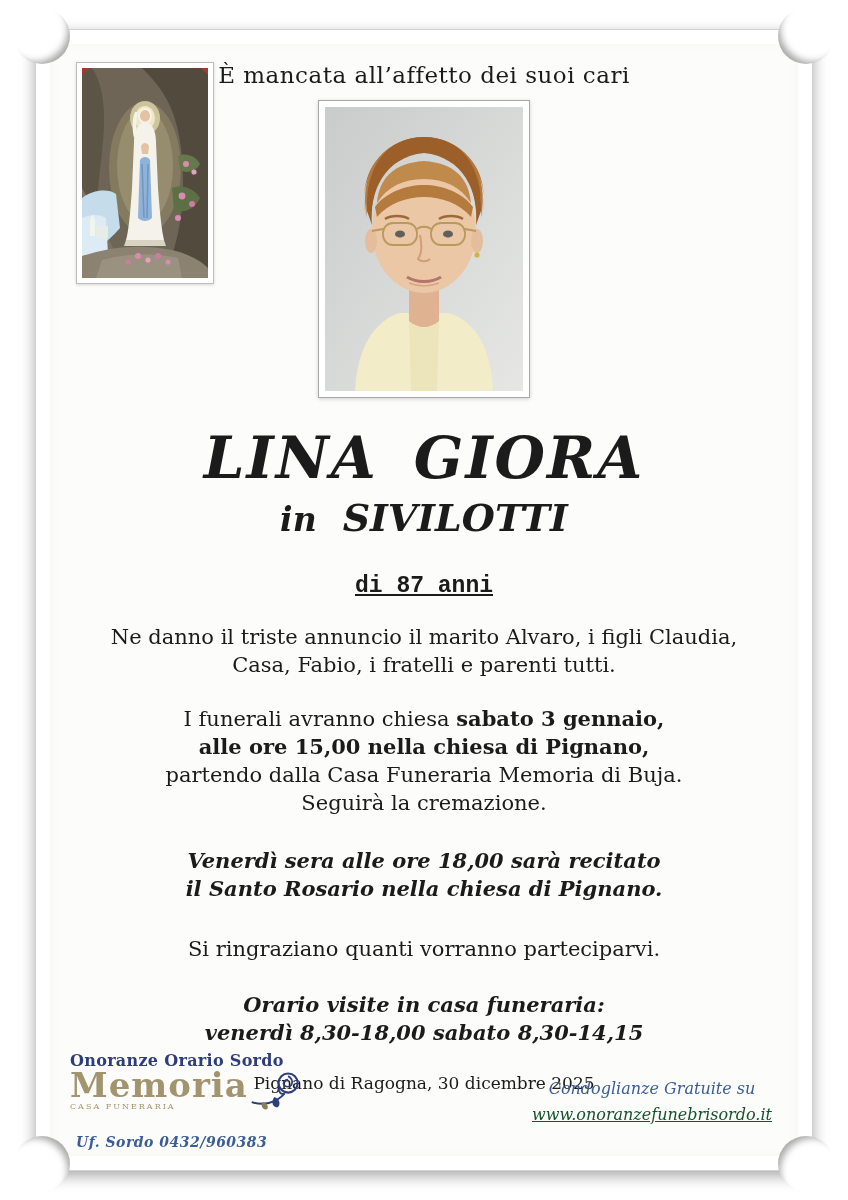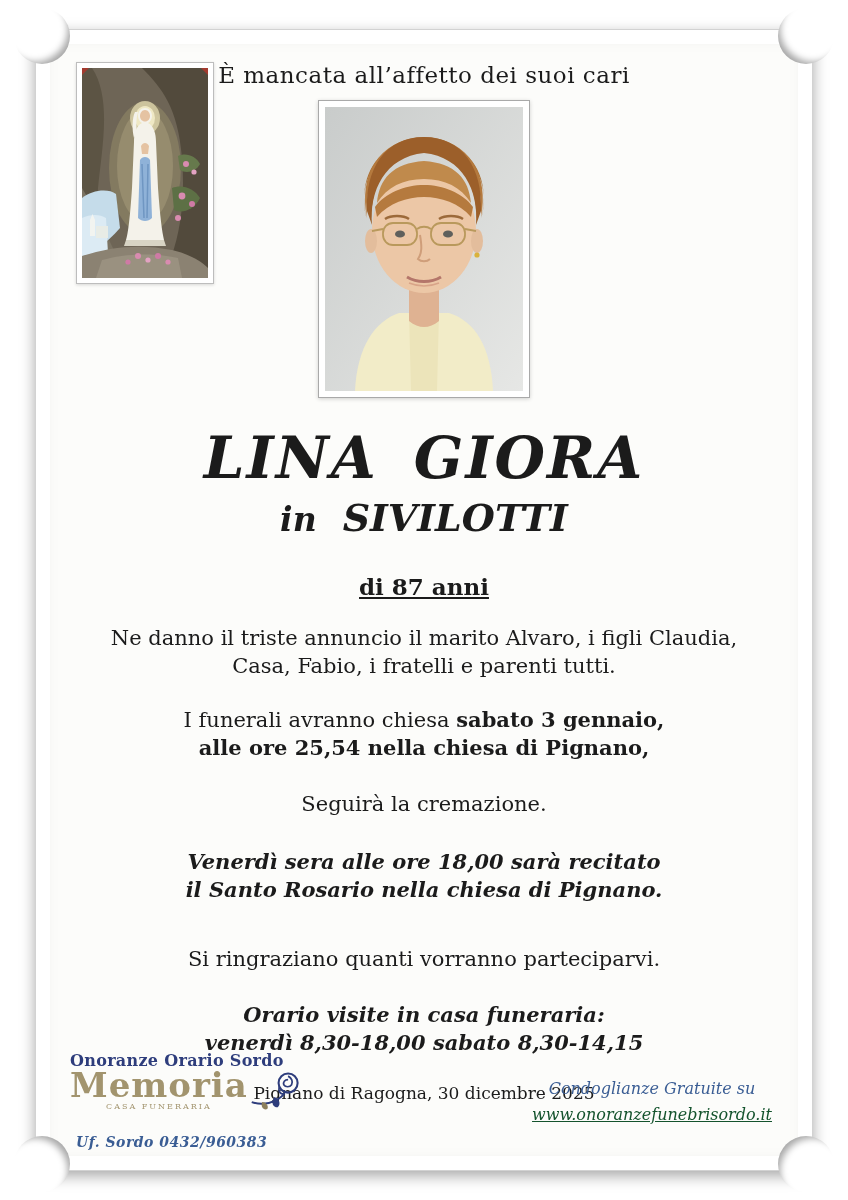--- a/index.html
+++ b/index.html
@@ -42,39 +42,39 @@
   }
   .photoframe svg{display:block;width:198px;height:284px;}
 
   
   .name-main{
     font-size:58px;font-weight:bold;font-style:italic;letter-spacing:2px;
     word-spacing:14px;margin:26px 0 0 0;line-height:1.05;
   }
   .name-second{font-size:38px;font-weight:bold;font-style:italic;margin-top:8px;line-height:1.1;}
   .name-second .prefix{font-size:33px;margin-right:26px;}
-  .age{font-size:23px;font-weight:bold;text-decoration:underline;margin-top:34px;}
+  .age{font-size:23px;font-weight:bold;text-decoration:underline;margin-top:34px;font-family:Liberation Mono, monospace;}
 
   
   .para{font-size:21px;line-height:28px;}
   .p-family{margin-top:24px;}
   .p-funeral{margin-top:26px;}
   .p-rosary{margin-top:30px;font-style:italic;font-weight:bold;}
-  .p-thanks{margin-top:41px;}
+  .p-thanks{margin-top:32px;}
   .p-visits{margin-top:28px;font-weight:bold;font-style:italic;font-size:21px;}
   .dateline{margin-top:26px;font-size:17px;}
   b{font-weight:bold;}
 
   
   .logo{
     position:absolute;left:18px;bottom:4px;width:230px;text-align:left;
     font-family:"DejaVu Serif","Liberation Serif",serif;
   }
   .logo .company{color:#2e3d7c;font-weight:bold;font-size:16px;letter-spacing:.3px;}
-  .logo .brandrow{display:flex;align-items:flex-start;text-align:center;}
+  .logo .brandrow{display:flex;align-items:flex-start;}
   .logo .brand{color:#a2946e;font-weight:bold;font-size:34px;line-height:30px;letter-spacing:1px;}
   .logo .brand-sub{color:#a2946e;font-size:8px;letter-spacing:2px;margin-top:2px;}
   .logo .rose{margin-left:2px;margin-top:-2px;}
   .logo .phone{
     color:#3a5d94;font-style:italic;font-size:14px;margin-top:22px;margin-left:6px;
     font-weight:bold;letter-spacing:.5px;
   }
   .condolence{
     position:absolute;right:24px;bottom:26px;text-align:center;
     color:#3a5d94;font-style:italic;font-size:16px;line-height:26px;
@@ -177,22 +177,22 @@
     </div>
     <div class="age">di 87 anni</div>
 
     <p class="para p-family">
       <span>Ne danno il triste annuncio il marito Alvaro, i figli Claudia,</span><br>
       <span>Casa, Fabio, i fratelli e parenti tutti.</span>
     </p>
 
     <p class="para p-funeral">
       <span>I funerali avranno chiesa </span><b>sabato 3 gennaio,</b><br>
-      <b>alle ore 25,54  nella chiesa di Pignano,</b><br>
-      <br>
+      <b>alle ore 15,00  nella chiesa di Pignano,</b><br>
+      <span>partendo dalla Casa Funeraria Memoria di Buja.</span><br>
       <span>Seguirà la cremazione.</span>
     </p>
 
     <p class="para p-rosary">
       <span>Venerdì sera alle ore 18,00 sarà recitato</span><br>
       <span>il Santo Rosario nella chiesa di Pignano.</span>
     </p>
 
     <p class="para p-thanks">Si ringraziano quanti vorranno parteciparvi.</p>
 

